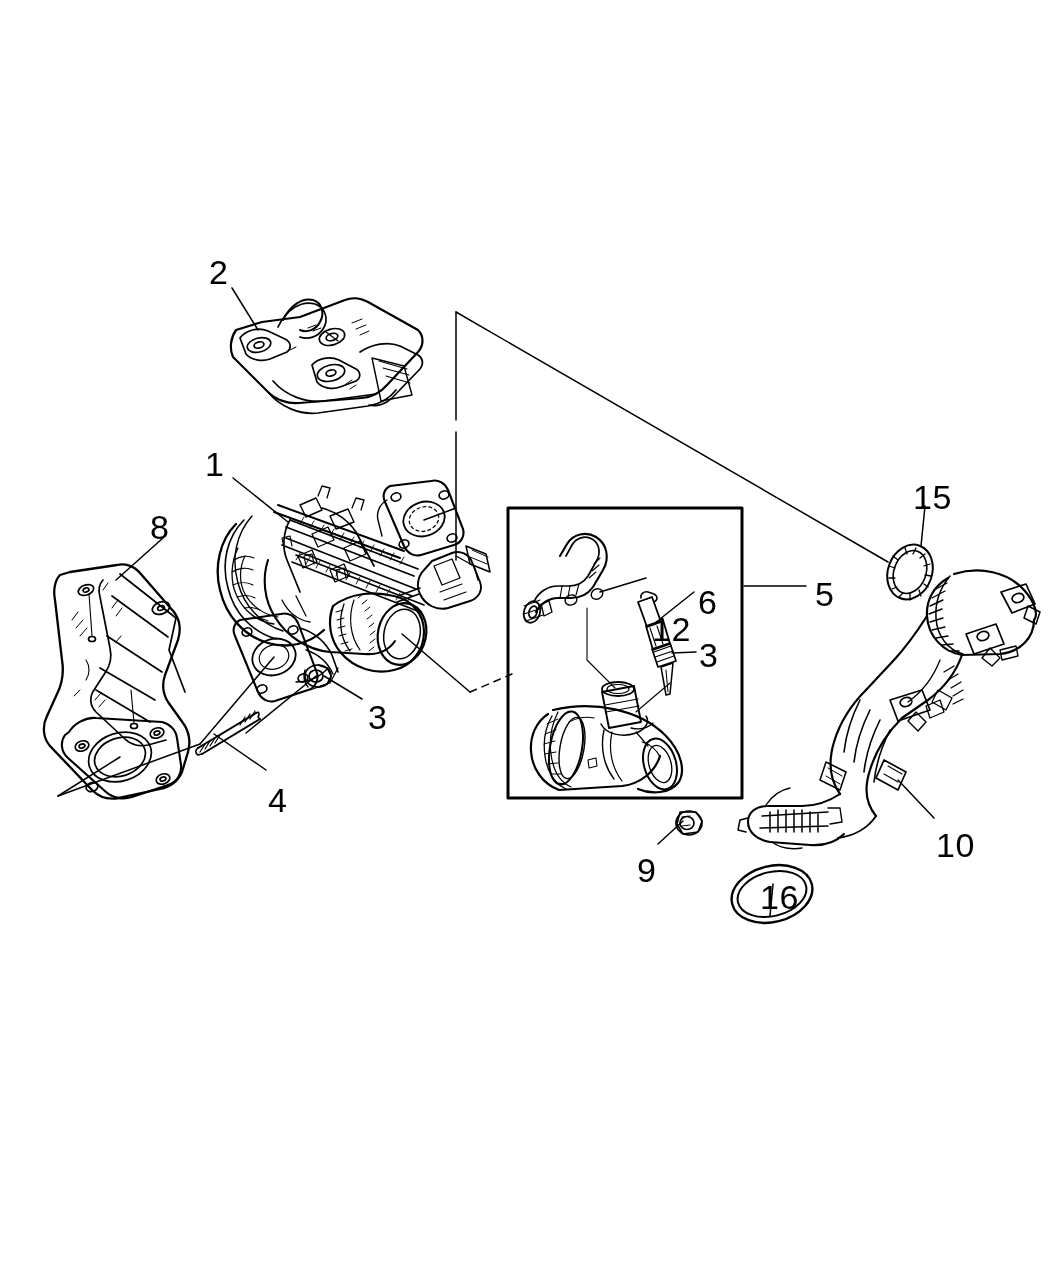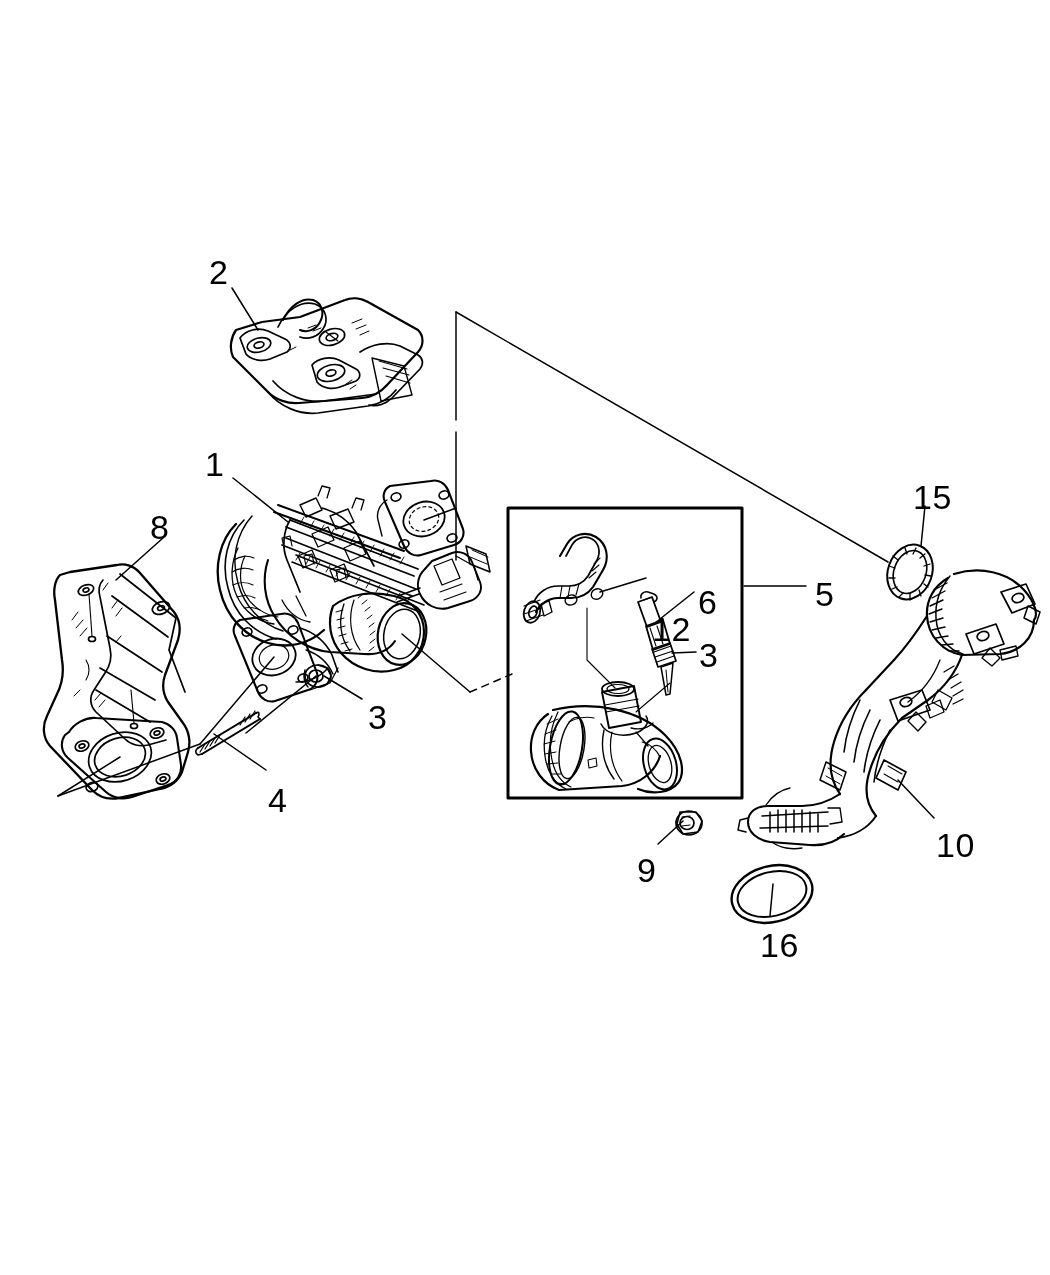--- a/index.html
+++ b/index.html
@@ -454,15 +454,15 @@
   <div class="callout" style="left:368px;  top:700px;">3</div>
   <div class="callout" style="left:268px;  top:783px;">4</div>
   <div class="callout" style="left:815px;  top:577px;">5</div>
   <div class="callout" style="left:698px;  top:585px;">6</div>
   <div class="callout" style="left:150px;  top:510px;">8</div>
   <div class="callout" style="left:637px;  top:853px;">9</div>
   <div class="callout" style="left:936px;  top:828px;">10</div>
   <div class="callout" style="left:699px;  top:638px;">3</div>
   <div class="callout" style="left:652px;  top:568px;margin-top:44px;">12</div>
   <div class="callout" style="left:913px;  top:480px;">15</div>
-  <div class="callout" style="left:760px;  top:928px;">16</div>
+  <div class="callout" style="left:760px;  top:880px;">16</div>
 
 </div>
 
 </body></html>

